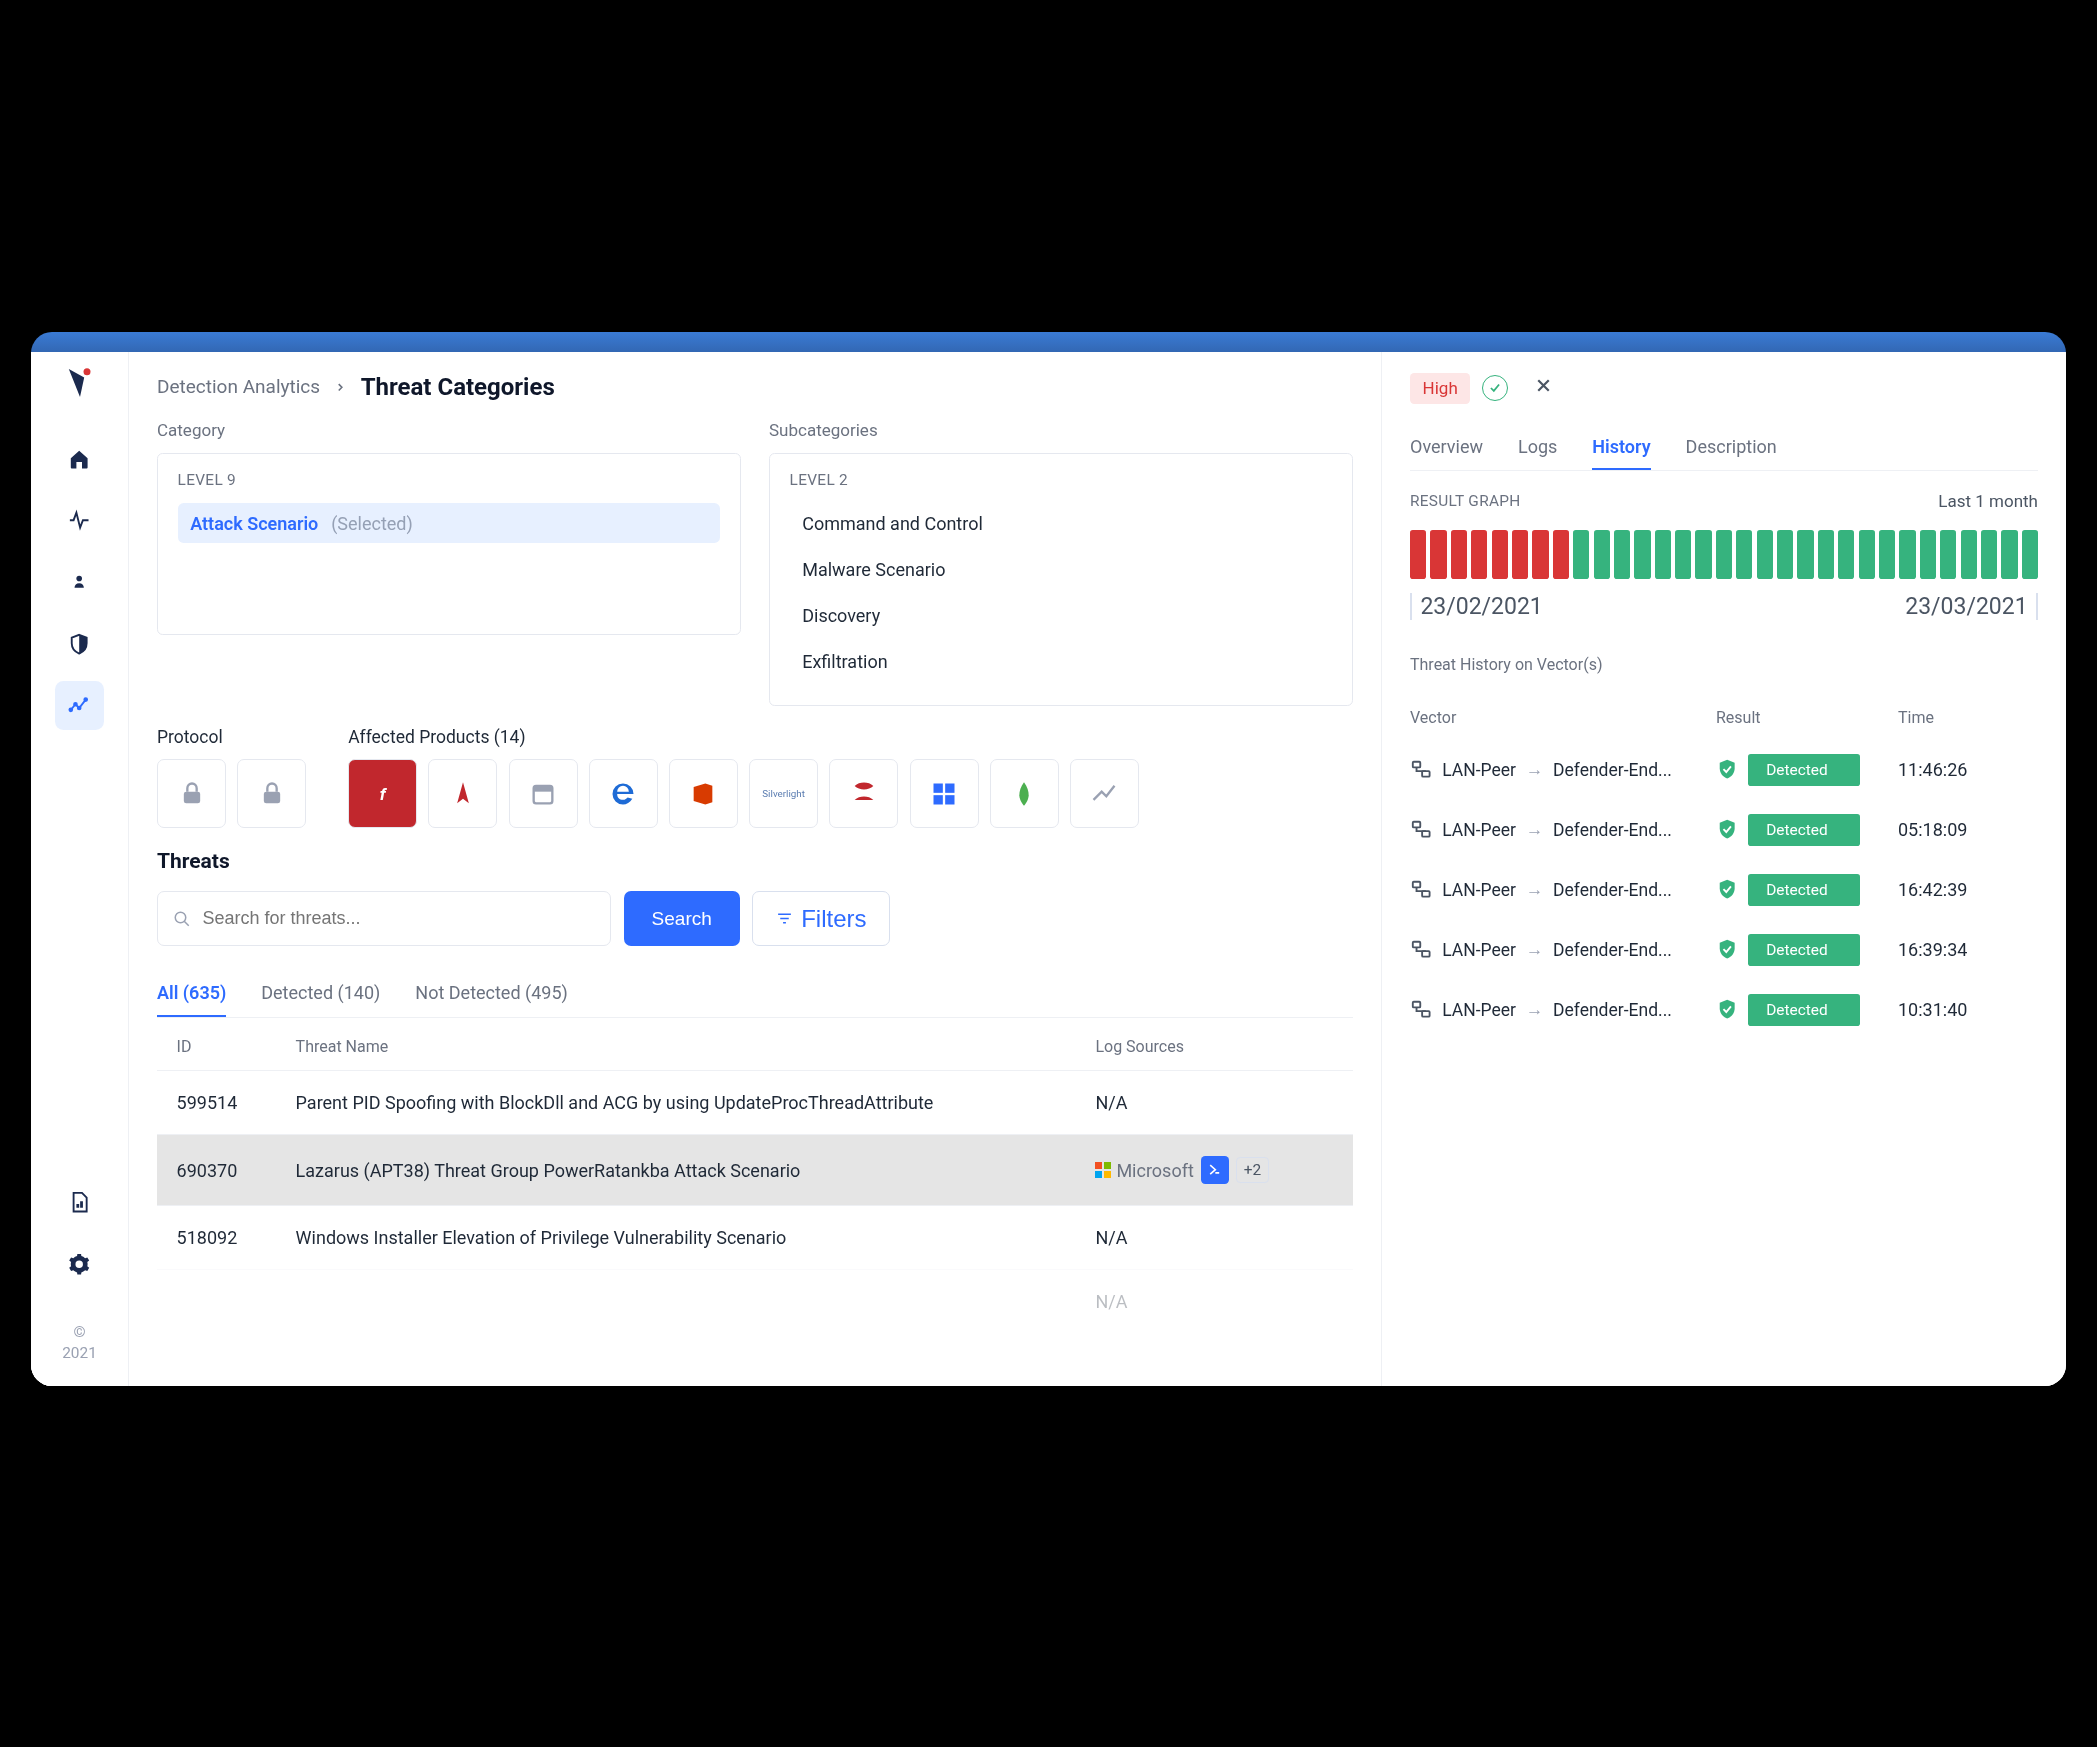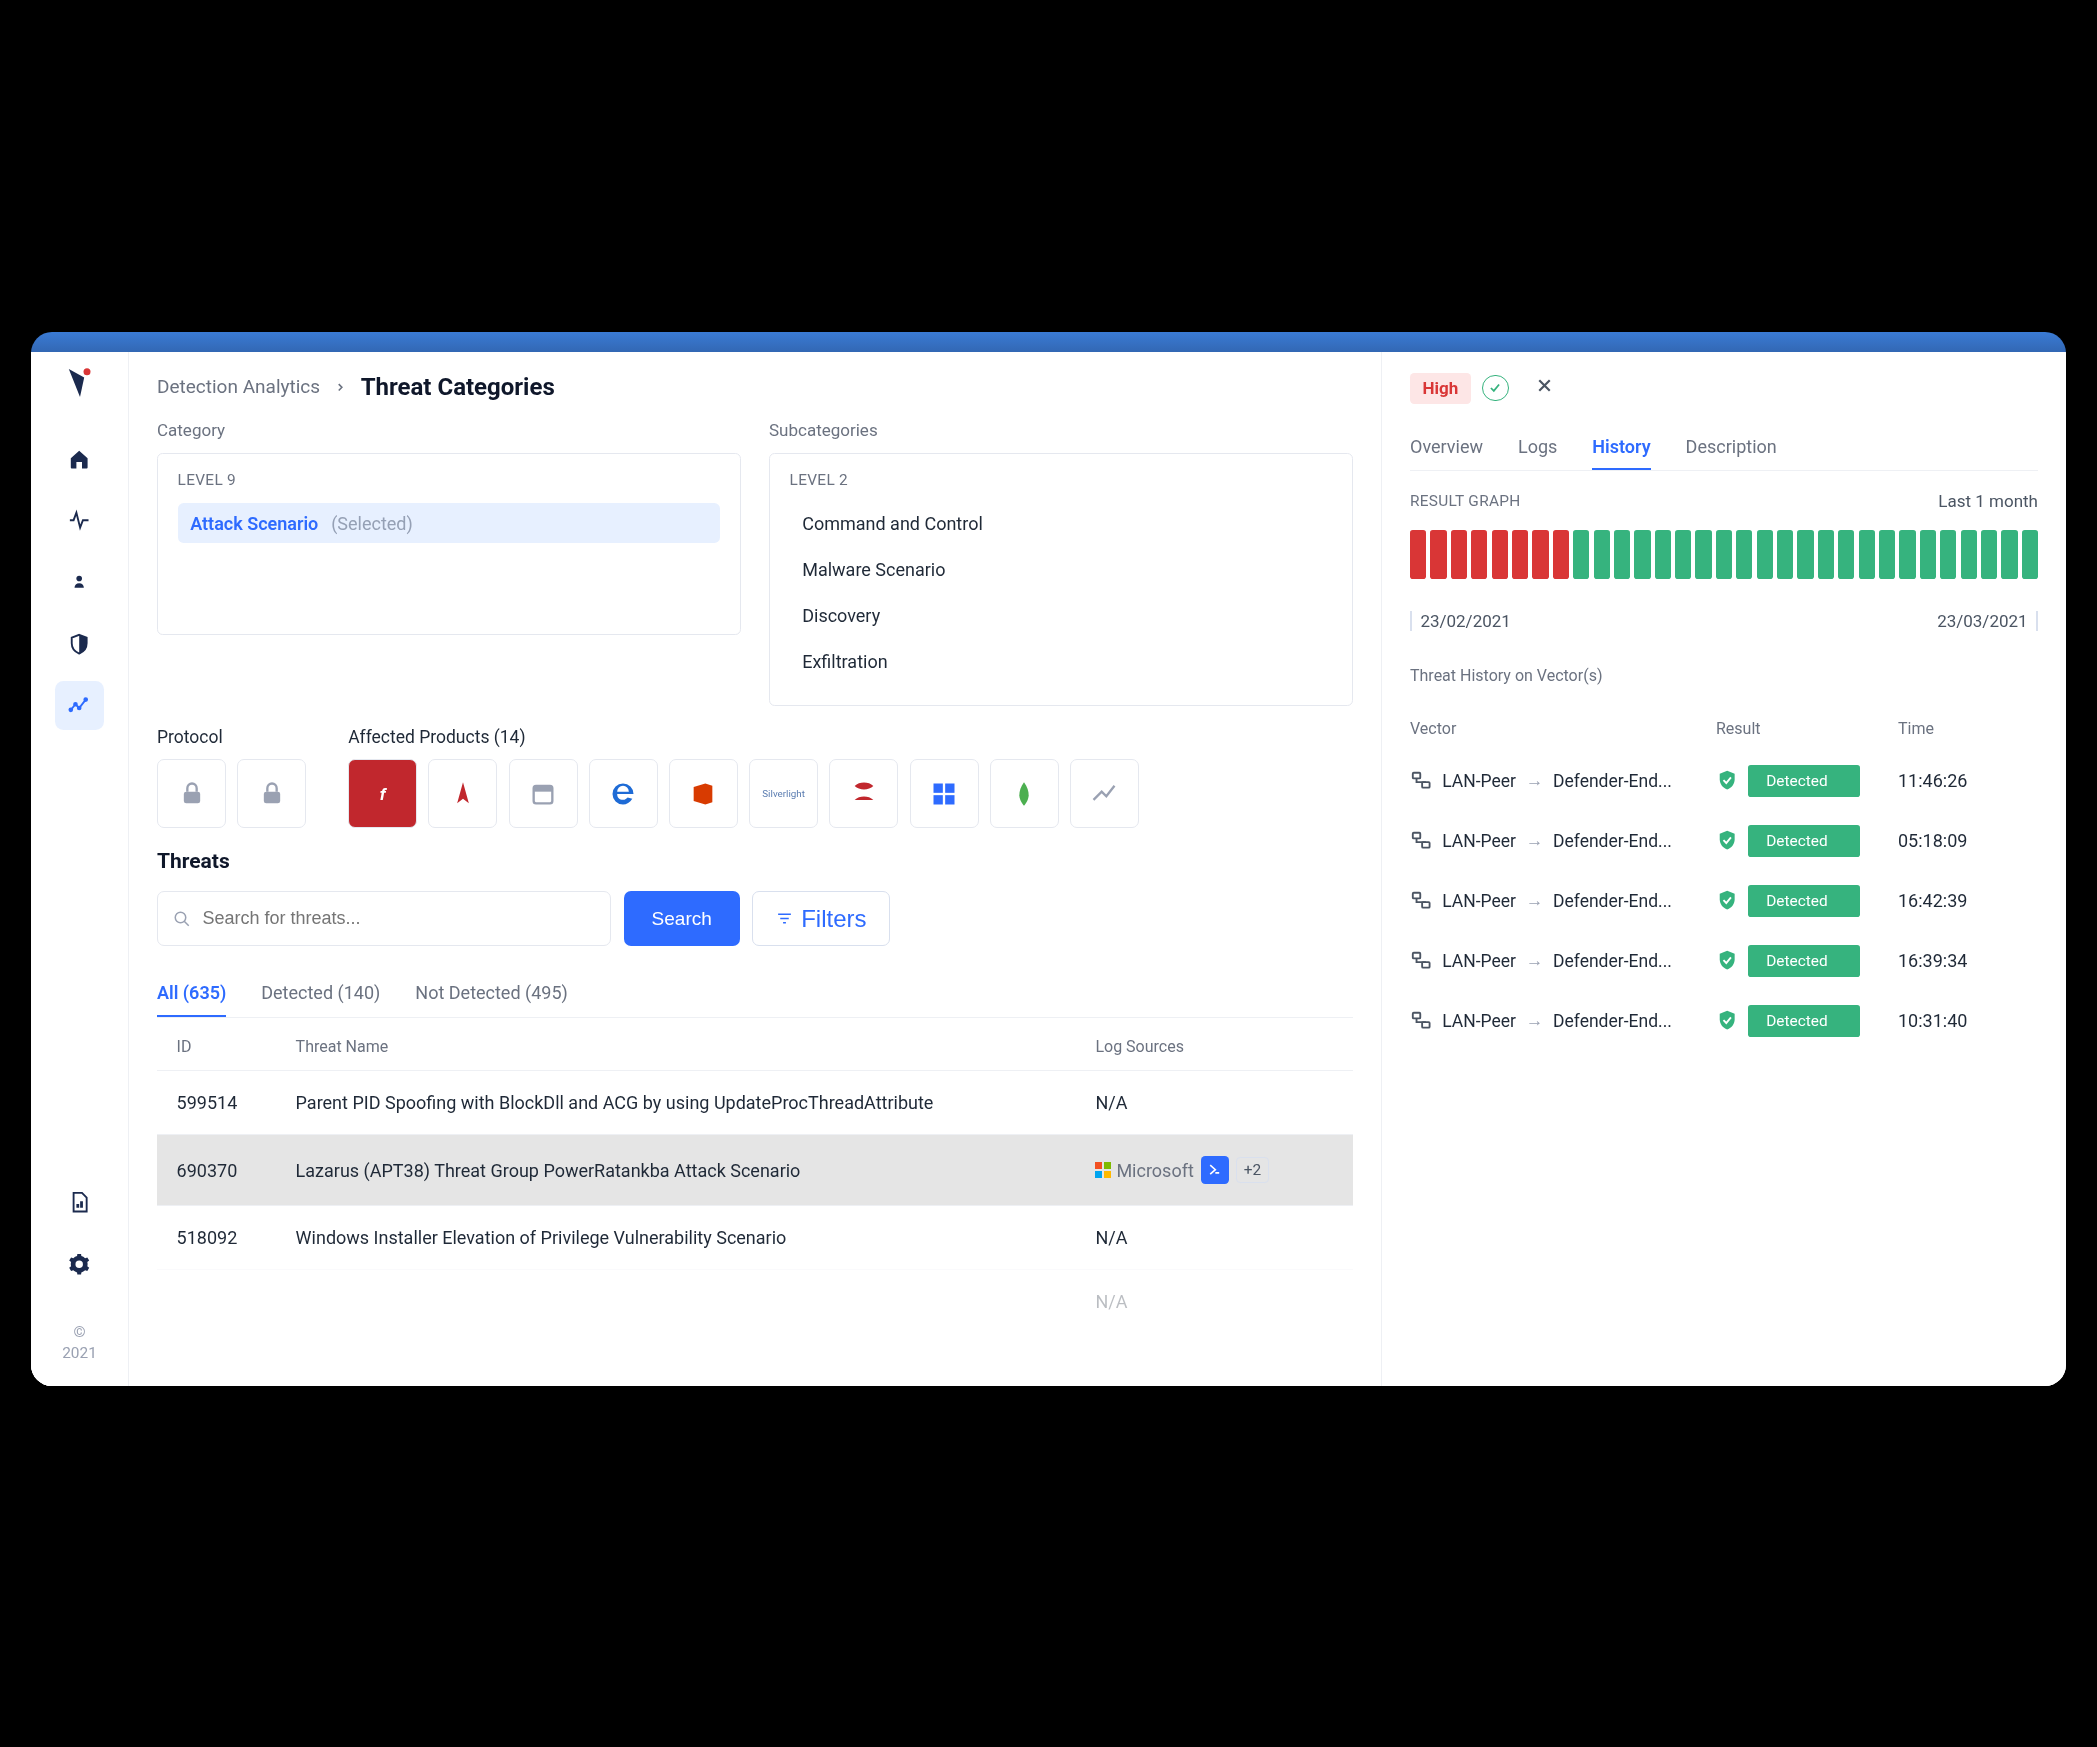--- a/index.html
+++ b/index.html
@@ -250,21 +250,21 @@
     display: flex;
     justify-content: space-between;
     align-items: flex-start;
   }
   .detail-label { color: #6b7280; font-size: 15.4px; margin-bottom: 11.2px; }
   .detail-title { font-size: 21px; font-weight: 700; color: #0f172a; max-width: 545px; line-height: 1.4; }
   .detail-badges { display: flex; align-items: center; gap: 11.2px; }
   .badge-high {
     background: #fde6e6;
     color: #d93636;
-    font-weight: 700;
+    font-weight: 400;
     padding: 5.6px 12.6px;
     border-radius: 4.2px;
     font-size: 17px;
   }
   .badge-check {
     width: 26.6px; height: 26.6px;
     border: 1.4px solid #36b37e;
     border-radius: 50%;
     display: flex; align-items: center; justify-content: center;
     color: #36b37e;
@@ -296,22 +296,22 @@
   .bar {
     flex: 1;
     height: 49px;
     border-radius: 2.8px;
   }
   .bar.red { background: #d93636; }
   .bar.green { background: #36b37e; }
   .dates {
     display: flex;
     justify-content: space-between;
-    margin-top: 32px;
-    font-size: 17px;
+    margin-top: 14px;
+    font-size: 23px;
     color: #4b5563;
   }
   .dates span { border-left: 2.1px solid #d9e0ee; padding-left: 8.4px; }
   .dates span:last-child { border-left: none; border-right: 2.1px solid #d9e0ee; padding-right: 8.4px; padding-left: 0; }
   .sub-label { color: #6b7280; font-size: 16px; margin-top: 35px; margin-bottom: 14px; }
   .select-box {
     border: 0.7px solid #e5e8ef;
     border-radius: 7px;
     padding: 14px 17px;
     display: flex;

